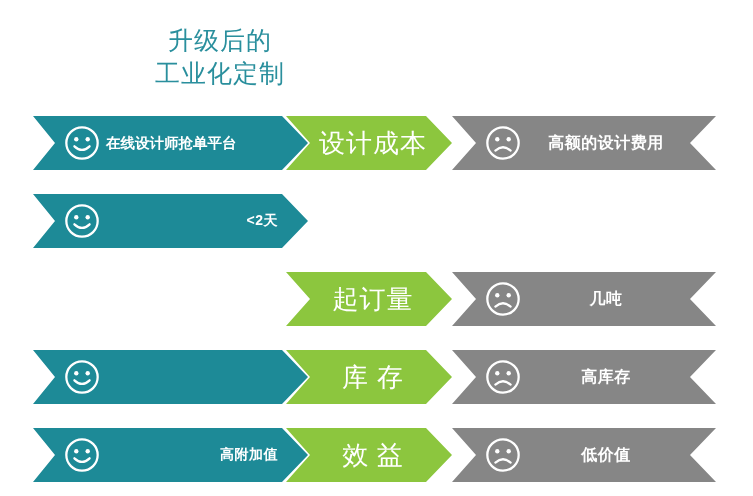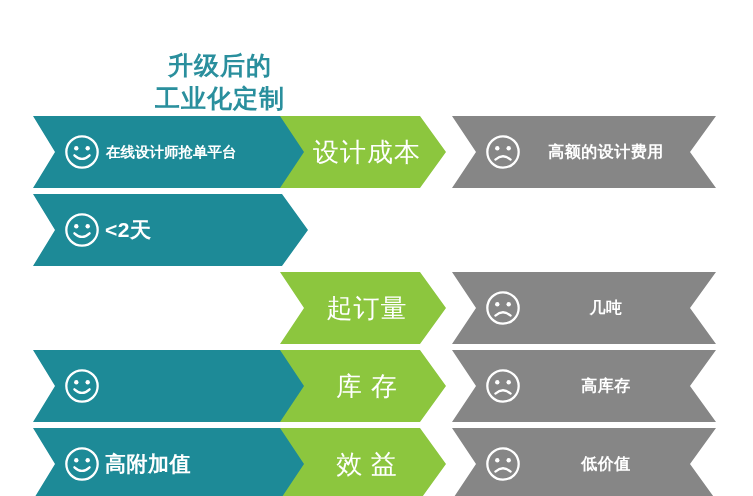--- a/index.html
+++ b/index.html
@@ -26,26 +26,25 @@
     position: absolute;
     top: 24px;
     left: 0;
     width: 753px;
     height: 80px;
   }
   .heading {
     position: absolute;
     top: 0;
     text-align: center;
-    font-weight: bold;
+    font-weight: normal;
     font-size: 25px;
     line-height: 33px;
     letter-spacing: 1px;
     white-space: nowrap;
-    margin-top: 25px;
   }
   .heading-left {
     left: 40px;
     width: 360px;
     color: #2a8f9d;
   }
   .heading-right {
     left: 400px;
     width: 330px;
     color: #8b8b8b;
@@ -65,40 +64,40 @@
     position: relative;
     height: 56px;
     margin-bottom: 22px;
   }
   .row:last-child { margin-bottom: 0; font-family: Liberation Serif, serif; }
 
   
   .banner {
     position: absolute;
     top: 0;
-    height: 72px;
+    height: 54px;
     display: flex;
     align-items: center;
     box-sizing: border-box;
   }
 
   
   .banner-left {
     left: 33px;
     width: 275px;
     background: #1d8a97;
     -webkit-clip-path: polygon(0 0, 22px 50%, 0 100%, calc(100% - 26px) 100%, 100% 50%, calc(100% - 26px) 0);
     clip-path: polygon(0 0, 22px 50%, 0 100%, calc(100% - 26px) 100%, 100% 50%, calc(100% - 26px) 0);
     padding-left: 30px;
     padding-right: 30px;
   }
 
   
   .banner-center {
-    left: 280px;
+    left: 286px;
     width: 166px;
     background: #8cc63e;
     -webkit-clip-path: polygon(0 0, 24px 50%, 0 100%, calc(100% - 26px) 100%, 100% 50%, calc(100% - 26px) 0);
     clip-path: polygon(0 0, 24px 50%, 0 100%, calc(100% - 26px) 100%, 100% 50%, calc(100% - 26px) 0);
     justify-content: center;
     padding-left: 16px;
     padding-right: 8px;
   }
 
   
@@ -118,23 +117,23 @@
     width: 38px;
     height: 38px;
     display: block;
   }
   .face-happy { margin-right: 4px; }
   .face-sad { margin-right: 10px; }
 
   
   .label-left {
     flex: 1 1 auto;
-    text-align: left;
+    text-align: right;
     color: #ffffff;
-    font-size: 21px;
+    font-size: 14px;
     font-weight: bold;
     letter-spacing: 0.5px;
     white-space: nowrap;
   }
   .row-1 .label-left {
     font-size: 14.5px;
     letter-spacing: 0;
     text-align: left;
     padding-left: 1px;
   }

